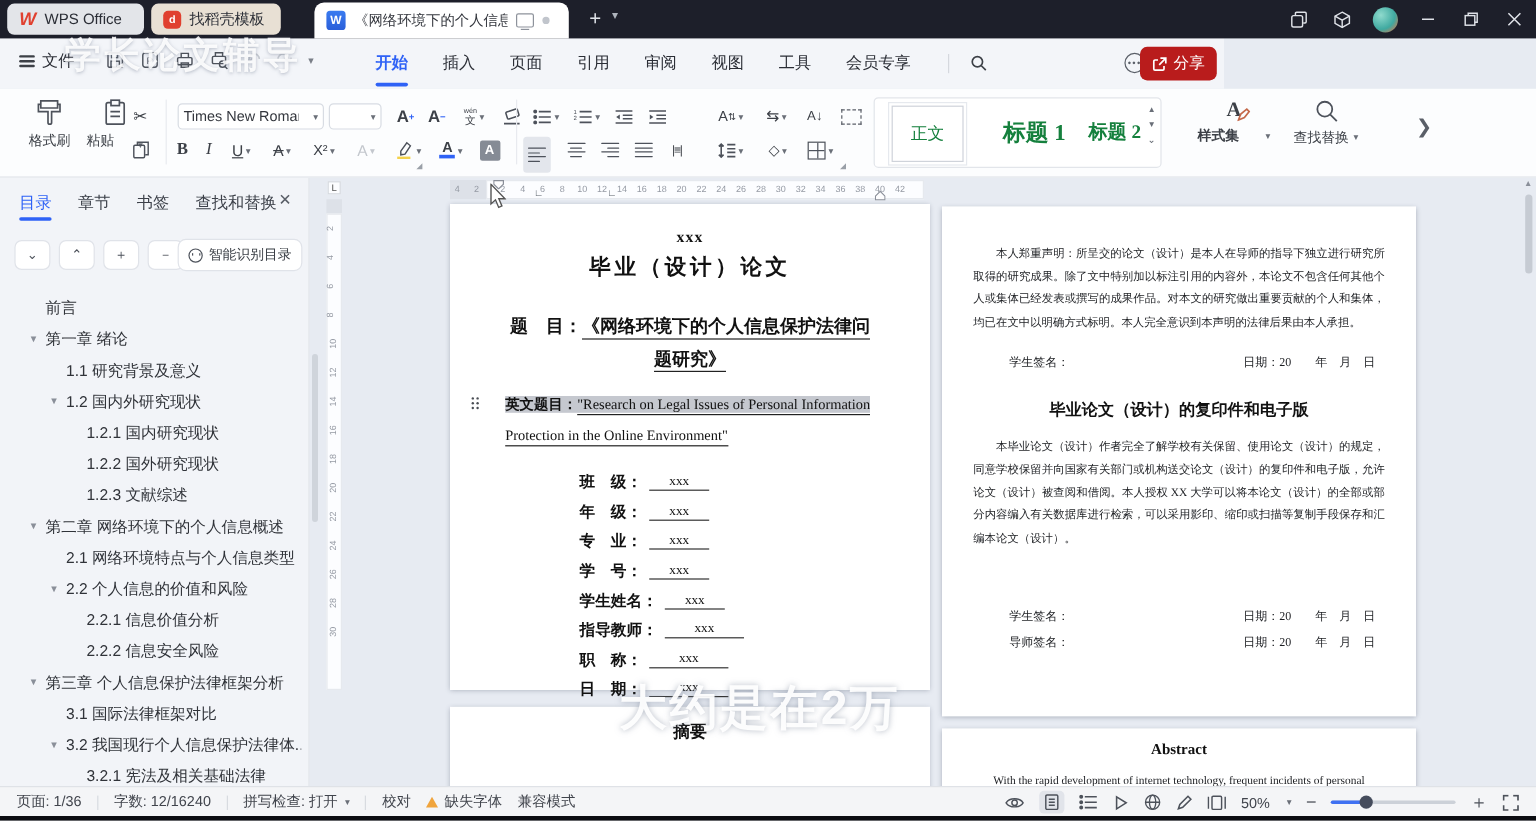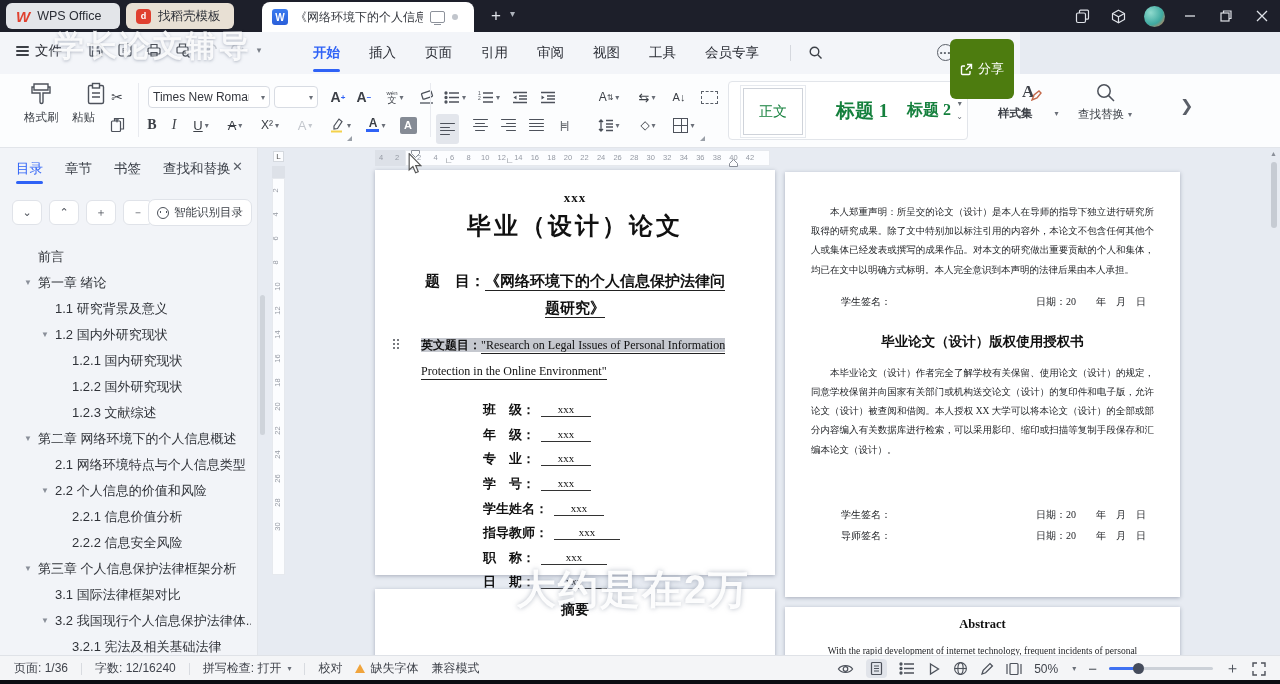--- a/index.html
+++ b/index.html
@@ -42,21 +42,21 @@
   .qat .chev{font-size:9px;color:#7a7f88;}
   .menus{position:absolute;left:312px;top:0;height:42px;display:flex;align-items:center;gap:27px;}
   .menu-item{font-size:13.5px;color:#2b2e36;position:relative;padding:2px 1px;white-space:nowrap;}
   .menu-item.active{color:#2f62f6;font-weight:bold;}
   .menu-item.active::after{content:"";position:absolute;left:1px;right:1px;bottom:-8px;height:3px;
             border-radius:2px;background:#2f62f6;}
   .mb-div{position:absolute;left:790px;top:13px;width:1px;height:16px;background:#d5d8de;}
   .mb-search{position:absolute;left:808px;top:13px;color:#3c4047;}
   .help-ic{position:absolute;right:66px;top:12px;width:17px;height:17px;border:1.4px solid #5a5f68;border-radius:50%;
            color:#5a5f68;font-size:8px;letter-spacing:1px;display:flex;align-items:center;justify-content:center;box-sizing:border-box;}
-  .share-btn{position:absolute;right:6px;top:7px;height:28px;padding:16px 10px;border-radius:6px;background:#4d7c0f;
+  .share-btn{position:absolute;right:6px;top:7px;height:28px;padding:0 10px;border-radius:6px;background:#b91c1c;
              color:#fff;font-size:13px;display:flex;align-items:center;gap:5px;}
   
   .ribbon{position:absolute;left:0;top:74px;width:1280px;height:74px;background:#fcfdfe;
           border-bottom:1px solid #e2e5ea;box-sizing:border-box;z-index:9;}
   .rb{position:absolute;color:#3c4047;}
   .bigbtn{display:flex;flex-direction:column;align-items:center;gap:4px;font-size:11.5px;color:#3c4047;}
   .vsep{position:absolute;top:9px;height:54px;width:1px;background:#e8eaef;}
   .combo{position:absolute;top:12px;height:22px;background:#fff;border:1px solid #d8dce3;border-radius:4px;
          display:flex;align-items:center;font-size:12px;color:#33363d;box-sizing:border-box;padding:0 4px;}
   .combo .tx{overflow:hidden;white-space:nowrap;max-width:96px;}
@@ -114,21 +114,21 @@
   .ind-first{position:absolute;left:36px;top:0;}
   .ind-right{position:absolute;left:354px;top:9px;}
   .tabstop{position:absolute;top:6px;font-size:8px;color:#596069;font-weight:bold;}
   
   .page{position:absolute;background:#fff;box-shadow:0 1px 4px rgba(90,100,120,.45);box-sizing:border-box;}
   .pg1{left:117px;top:22px;width:400px;height:405px;}
   .pg2{left:117px;top:441px;width:400px;height:80px;}
   .pg3{left:527px;top:24px;width:395px;height:425px;padding:18px 26px;}
   .pg4{left:527px;top:459px;width:395px;height:60px;padding:10px 26px;}
   .doc-school{margin-top:20px;text-align:center;font-size:13px;font-weight:bold;letter-spacing:1px;color:#111;}
-  .doc-type{margin-top:4px;text-align:center;font-size:24px;font-weight:bold;letter-spacing:3px;color:#111;}
+  .doc-type{margin-top:4px;text-align:center;font-size:18px;font-weight:bold;letter-spacing:3px;color:#111;}
   .title-blk{margin-top:26px;text-align:center;font-size:15px;font-weight:bold;line-height:27px;color:#111;}
   .uline{border-bottom:1.2px solid #222;padding-bottom:1px;}
   .en-blk{margin:10px 0 0 46px;font-size:12px;line-height:26px;color:#111;position:relative;}
   .hl{background:#c5c8cf;}
   .handle{position:absolute;left:-28px;top:7px;width:8px;height:12px;
           display:grid;grid-template-columns:2px 2px;grid-auto-rows:2px;gap:2px;}
   .handle i{background:#4a4e55;border-radius:50%;}
   .fields{margin:14px 0 0 108px;}
   .frow{height:24.6px;display:flex;align-items:center;font-size:13px;font-weight:bold;color:#111;}
   .fval{display:inline-block;text-align:center;border-bottom:1px solid #333;font-size:11px;font-weight:normal;
@@ -658,21 +658,21 @@
     <div class="pg-title">摘要</div>
 
   </div>
 
   <div class="page pg3 serif">
     <div class="pg-para">本人郑重声明：所呈交的论文（设计）是本人在导师的指导下独立进行研究所取得的研究成果。除了文中特别加以标注引用的内容外，本论文不包含任何其他个人或集体已经发表或撰写的成果作品。对本文的研究做出重要贡献的个人和集体，均已在文中以明确方式标明。本人完全意识到本声明的法律后果由本人承担。</div>
     <div class="sigrow sig1">
       <span>学生签名：</span>
         <span>日期：20　　年　月　日</span>
     </div>
-    <div class="pg-title t2">毕业论文（设计）版权使用授权书</div>
+    <div class="pg-title t2">毕业论文（设计）的复印件和电子版</div>
     <div class="pg-para">本毕业论文（设计）作者完全了解学校有关保留、使用论文（设计）的规定，同意学校保留并向国家有关部门或机构送交论文（设计）的复印件和电子版，允许论文（设计）被查阅和借阅。本人授权 XX 大学可以将本论文（设计）的全部或部分内容编入有关数据库进行检索，可以采用影印、缩印或扫描等复制手段保存和汇编本论文（设计）。</div>
     <div class="sigs2">
         <div class="sigrow">
           <span>学生签名：</span>
           <span>日期：20　　年　月　日</span>
         </div>
         <div class="sigrow">
           <span>导师签名：</span>
           <span>日期：20　　年　月　日</span>
         </div>

